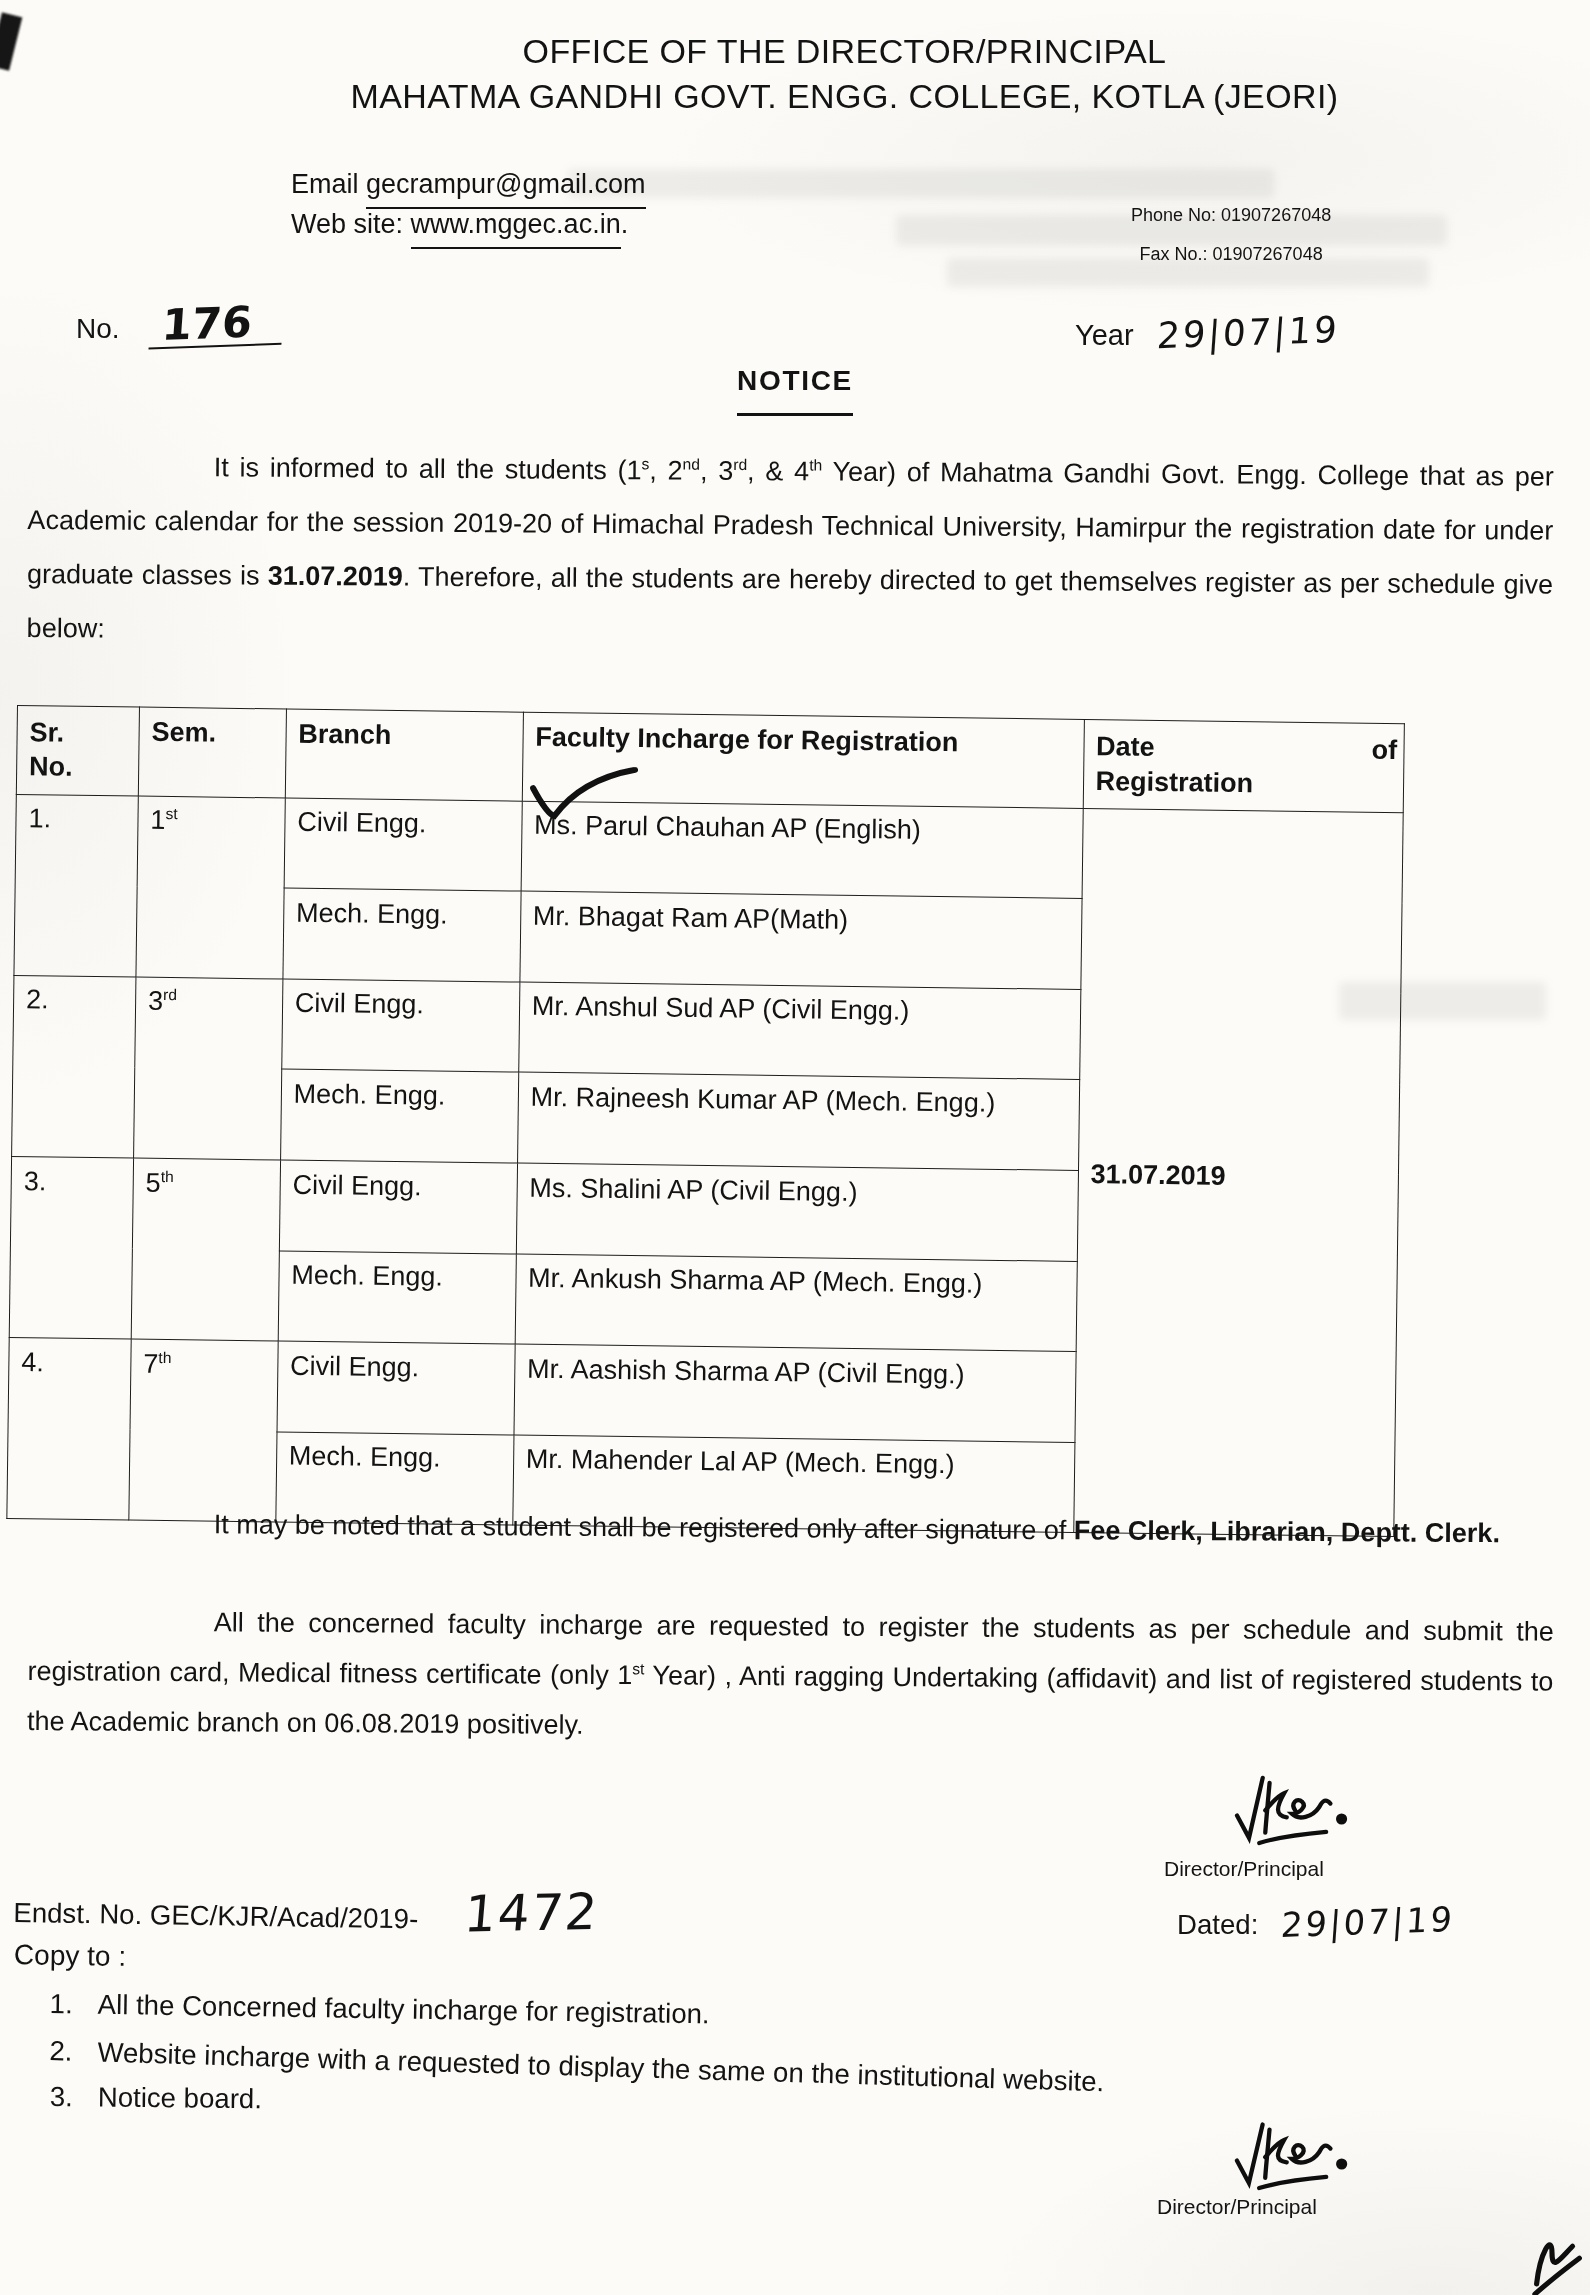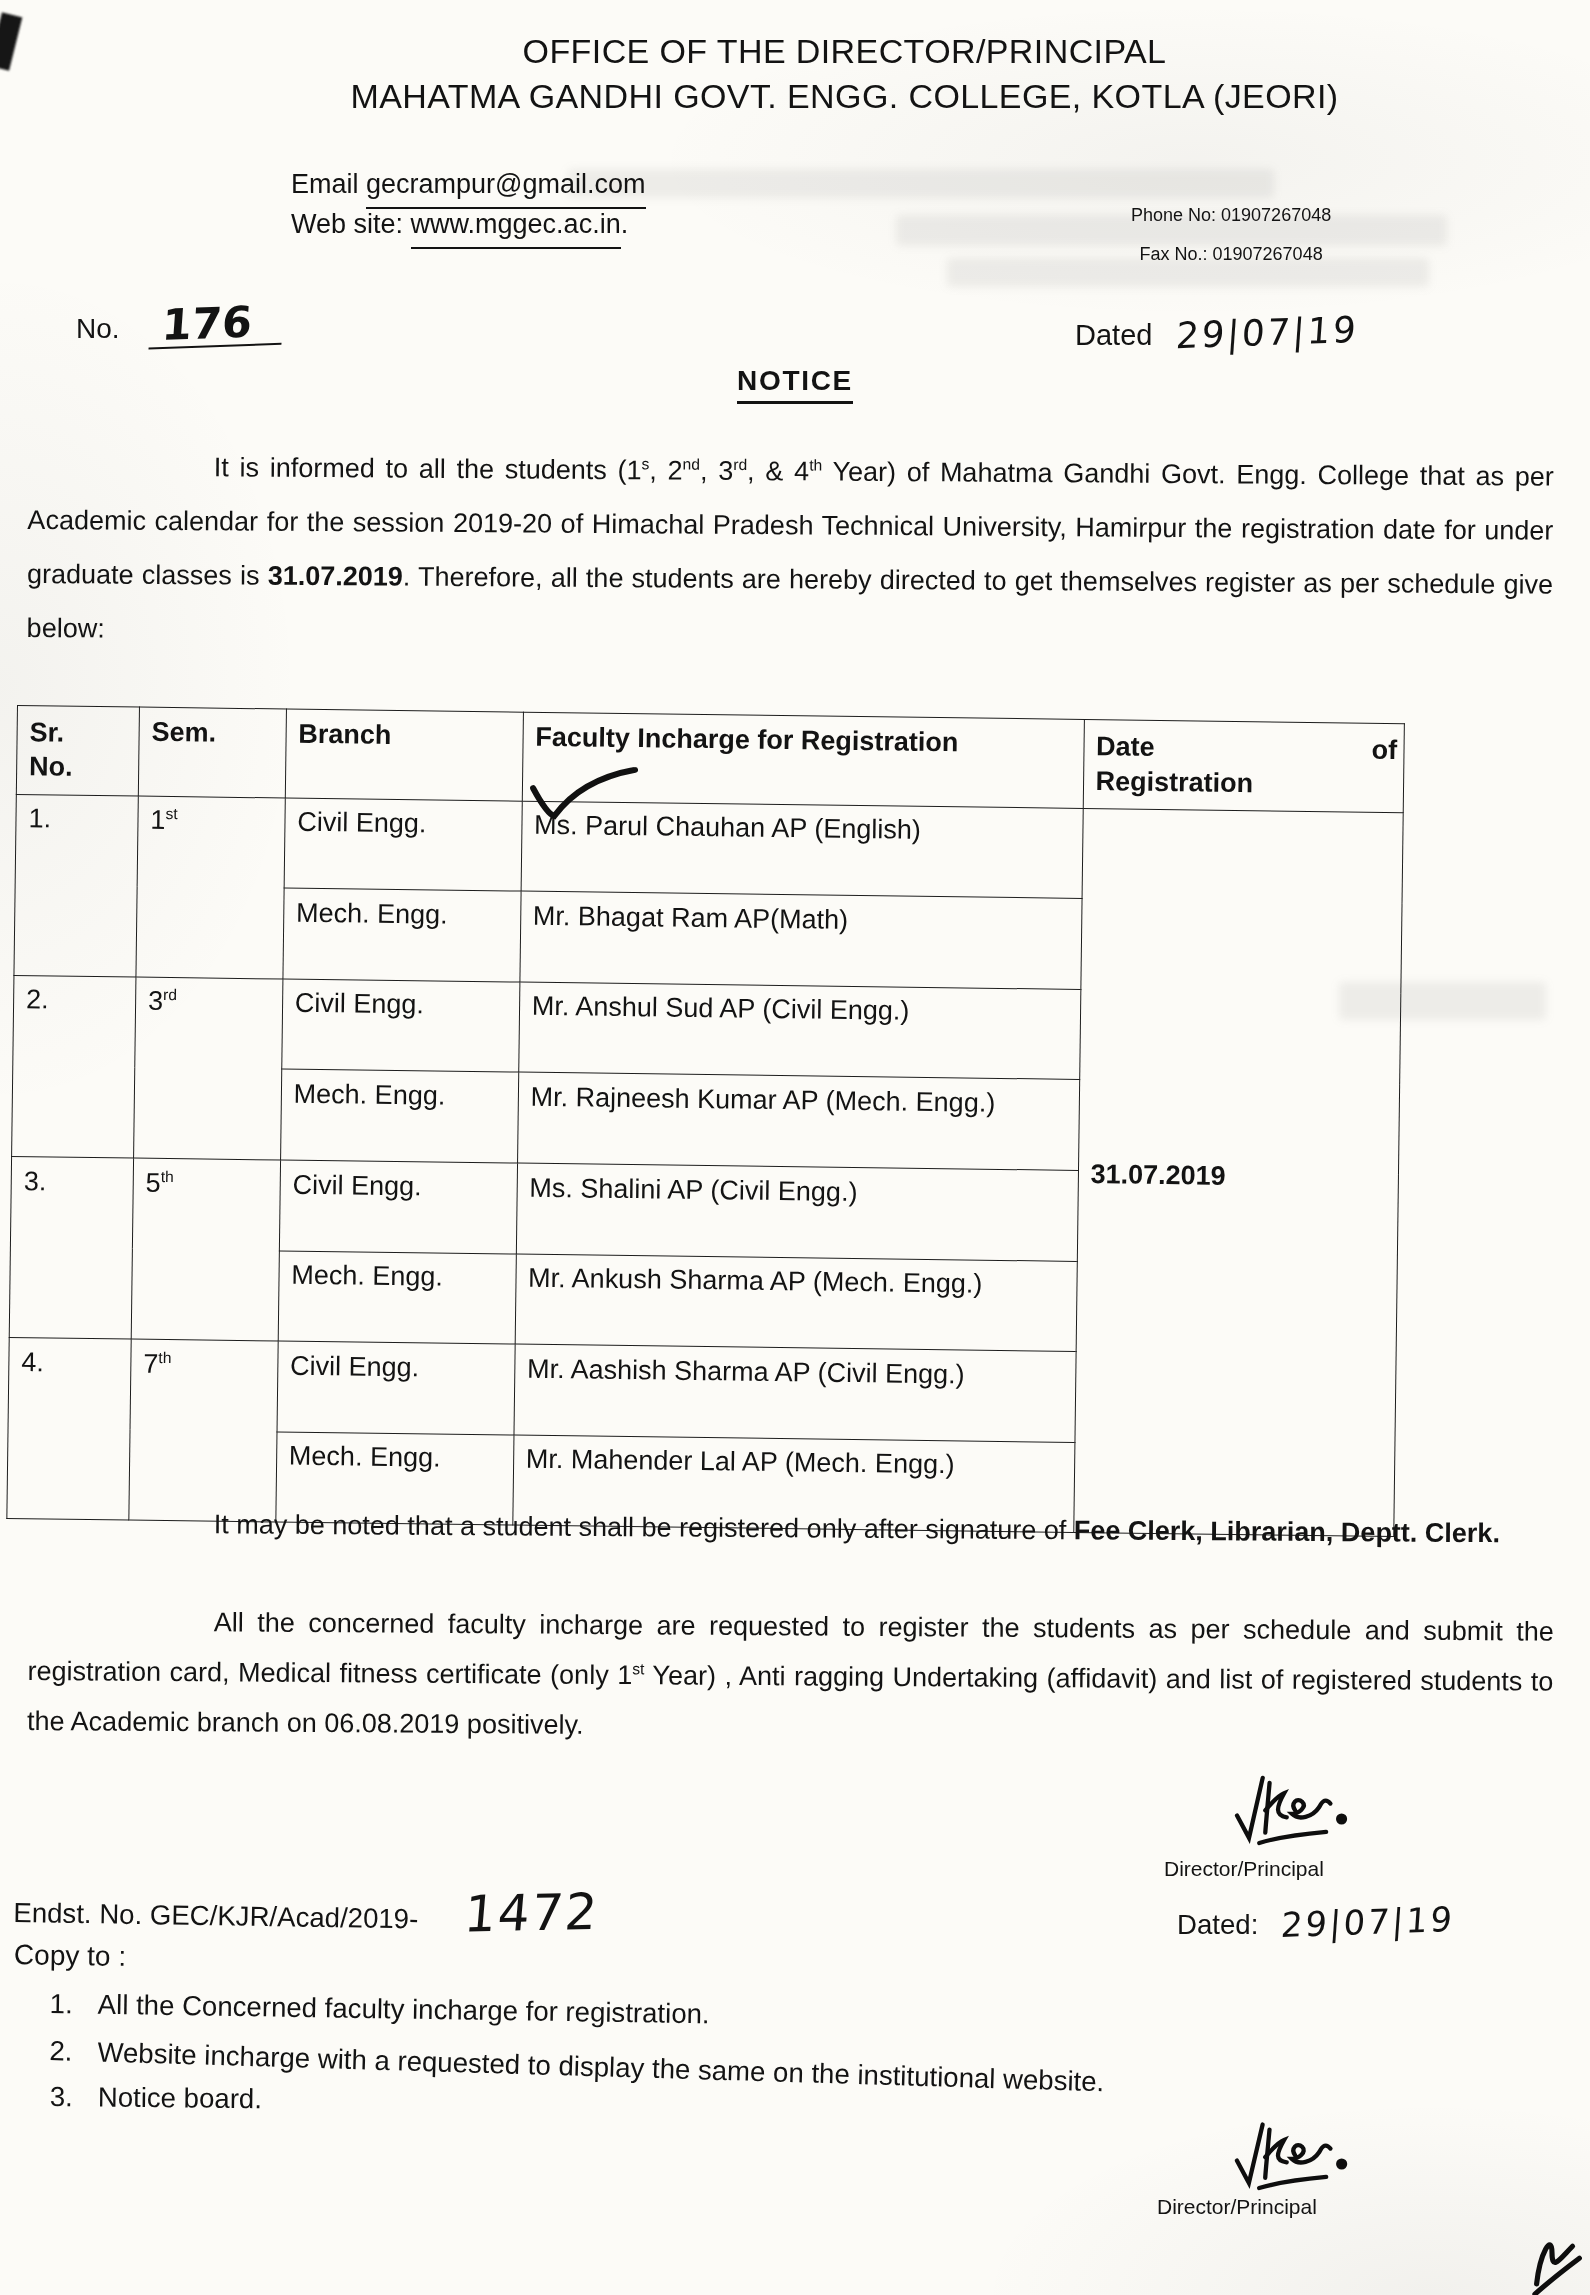--- a/index.html
+++ b/index.html
@@ -22,21 +22,21 @@
   
   .no-line{position:absolute;left:76px;top:303px;font-size:28px;}
   .hand{font-family:"DejaVu Sans",sans-serif;transform:rotate(-2deg) skewX(-6deg);display:inline-block;}
   .no-val{font-size:43px;font-weight:bold;border-bottom:2.6px solid #131313;
     padding:0 31px 1.7px 12px;margin-left:22.4px;line-height:40px;}
   .dated-line{position:absolute;left:1075px;top:312px;font-size:29px;}
   .dated-val{font-size:36px;margin-left:15.5px;letter-spacing:2.6px;}
   
   .notice-title{position:absolute;left:0;right:0;top:365px;text-align:center;}
   .notice-title span{font-size:28px;font-weight:bold;letter-spacing:1.7px;
-    border-bottom:3.4px solid #131313;padding-bottom:5px;}
+    border-bottom:3.4px solid #131313;padding-bottom:17px;}
   .para{position:absolute;left:28px;width:1526px;font-size:27px;line-height:54px;
     text-align:justify;text-indent:186px;transform:rotate(.4deg);transform-origin:left top;}
   .p1{top:412px;}
   .p2{top:1471px;line-height:50px;}
   .p3{top:1569px;line-height:50px;}
   sup{font-size:.58em;line-height:0;}
   .b{font-weight:bold;}
   
   .sched{position:absolute;left:17px;top:705px;border-collapse:collapse;
     transform:rotate(.75deg);transform-origin:left top;table-layout:fixed;}
@@ -95,21 +95,21 @@
   <div class="contact-right">
     <div class="nw">Phone No: 01907267048</div>
     <div class="nw">Fax No.: 01907267048</div>
   </div>
 
   <div class="no-line nw">
     <span>No.</span>
     <span class="hand no-val">176</span>
   </div>
   <div class="dated-line nw">
-    <span>Dated</span>
+    <span>Year</span>
     <span class="hand dated-val">29|07|19</span>
   </div>
 
   <div class="notice-title">
     <span>NOTICE</span>
   </div>
 
   <p class="para p1"><span>It is informed to all the students (1</span><sup>s</sup><span>, 2</span><sup>nd</sup><span>, 3</span><sup>rd</sup><span>, &amp; 4</span><sup>th</sup><span> Year) of Mahatma Gandhi Govt. Engg. College that as per Academic calendar for the session 2019-20 of Himachal Pradesh Technical University, Hamirpur the registration date for under graduate classes is </span><span class="b">31.07.2019</span><span>. Therefore, all the students are hereby directed to get themselves register as per schedule give below:</span></p>
 
   <table class="sched">

